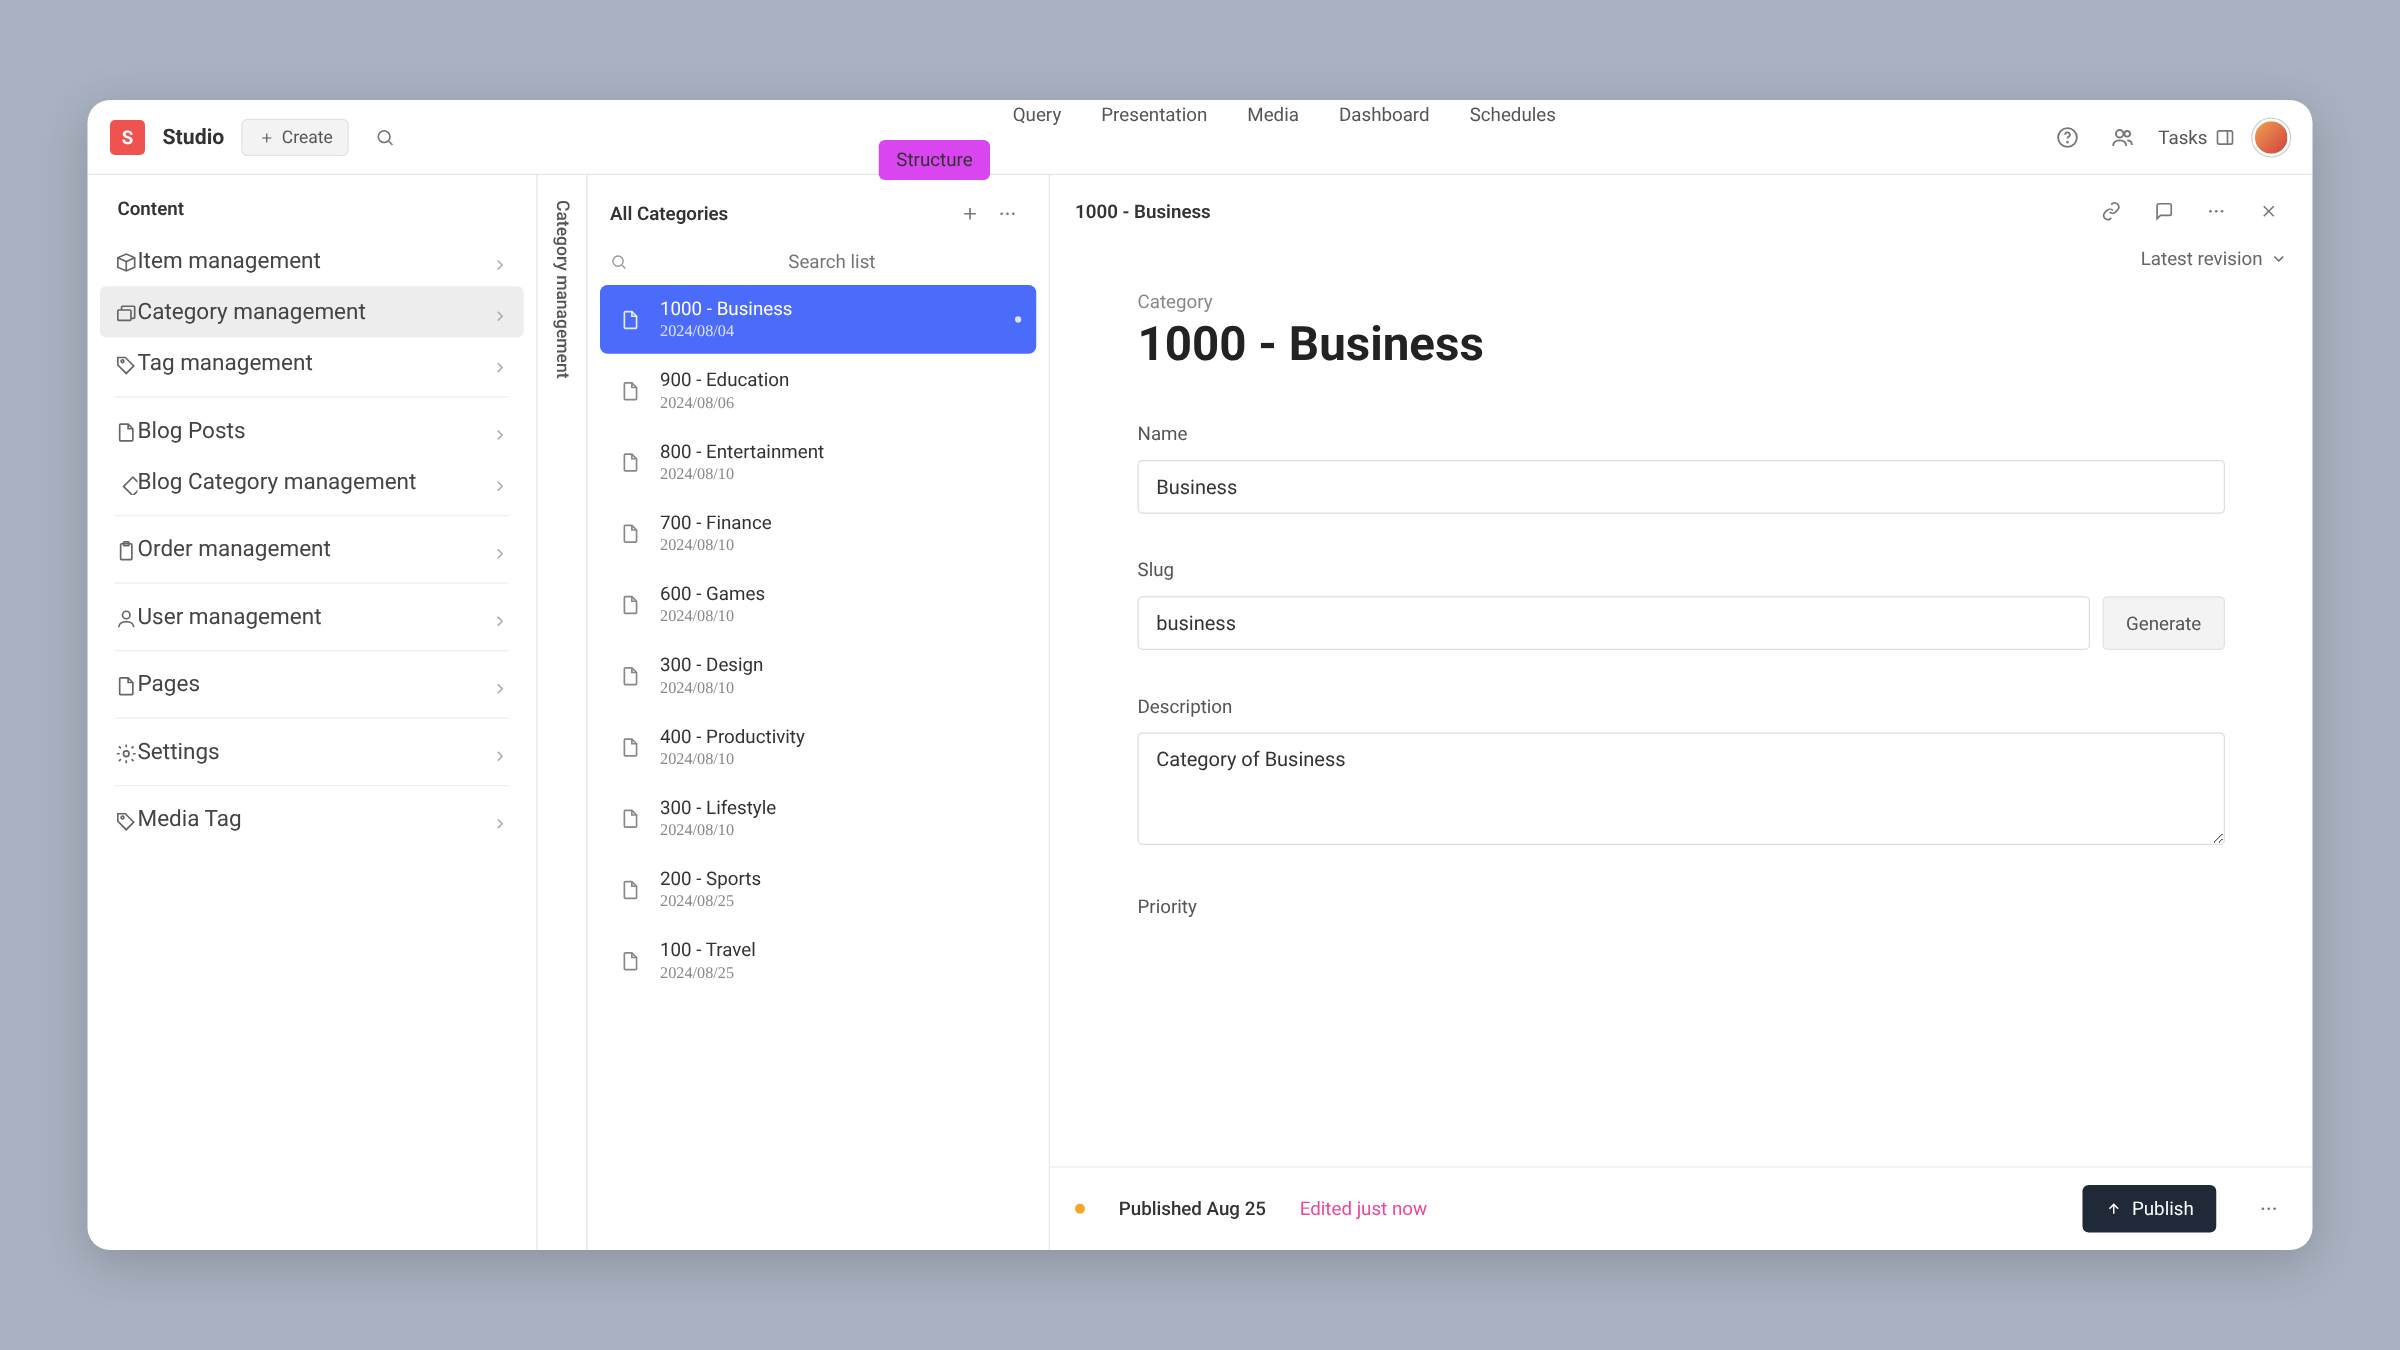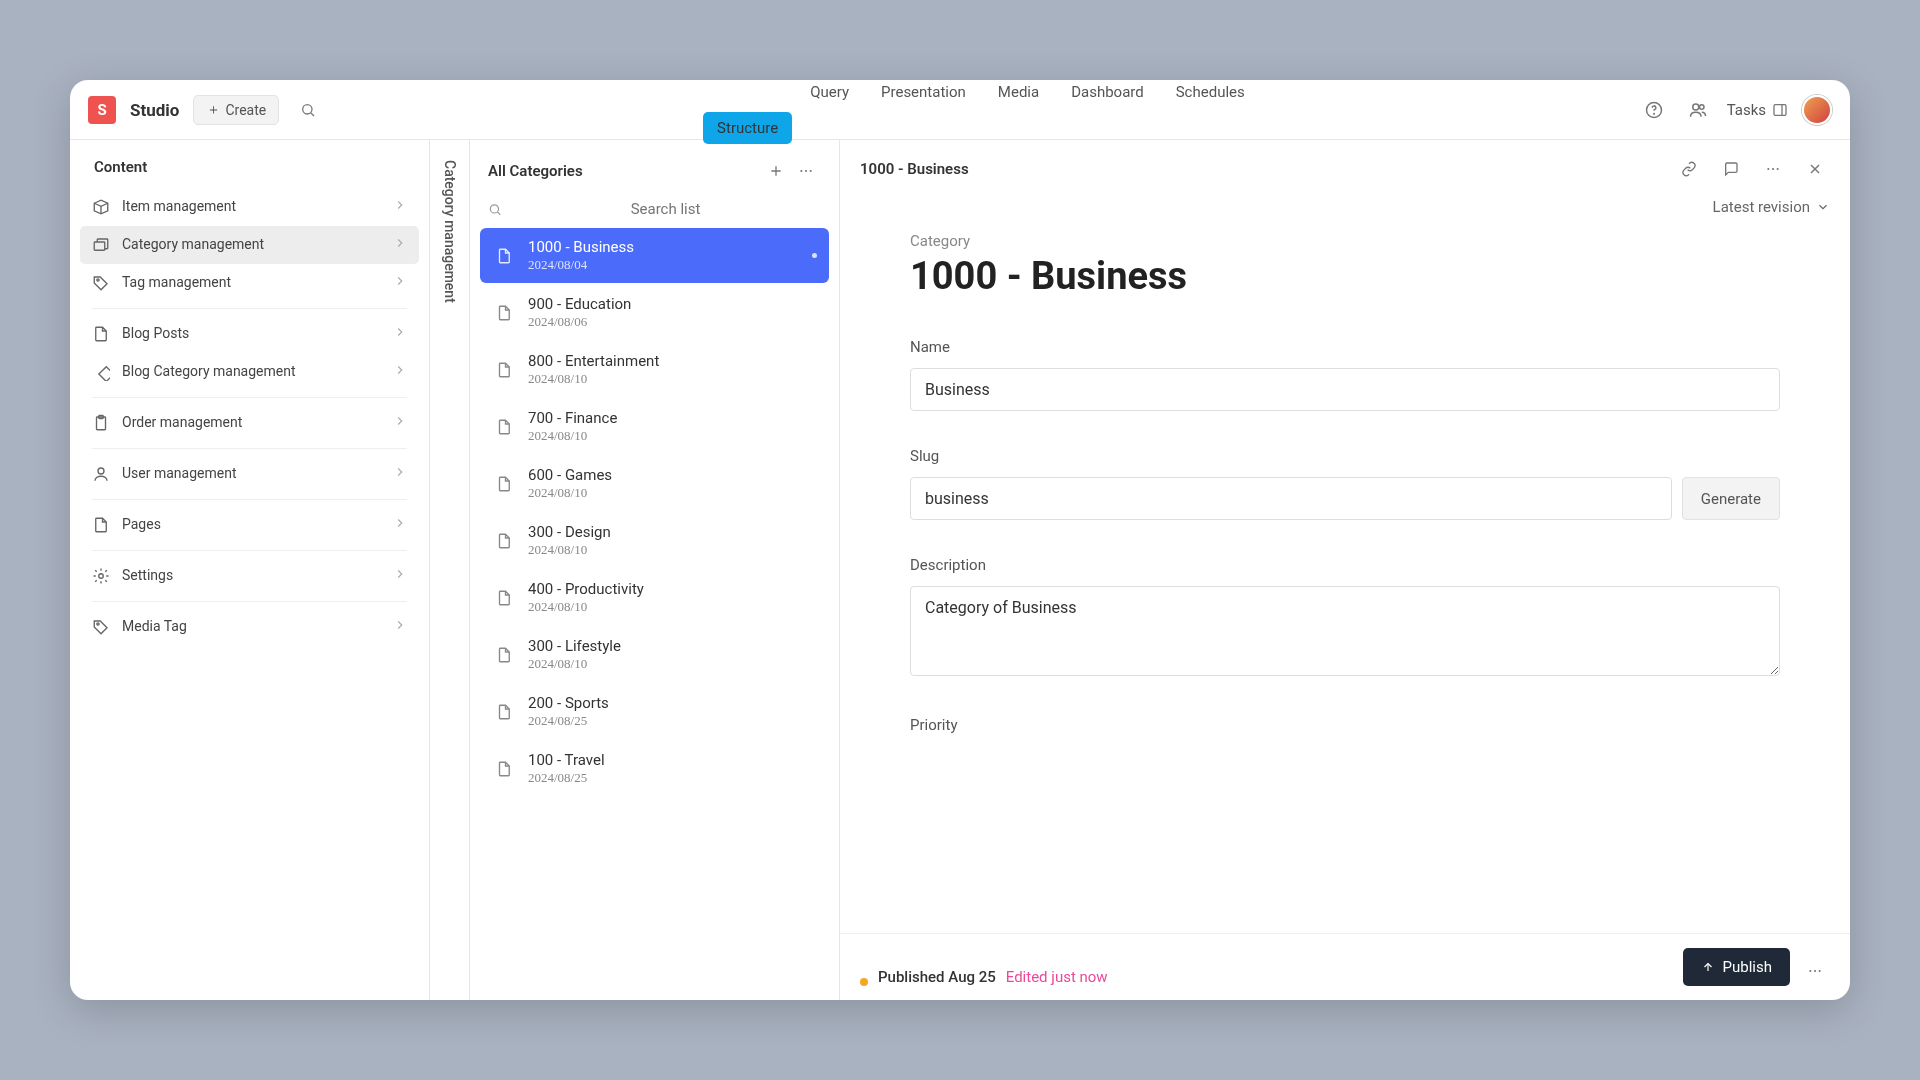--- a/index.html
+++ b/index.html
@@ -8,33 +8,33 @@
 .app-window { width: 1780px; height: 920px; background: #fff; border-radius: 18px; box-shadow: 0 10px 40px rgba(0,0,0,0.18); display: flex; flex-direction: column; overflow: hidden; }
 
 
 .topbar { height: 60px; border-bottom: 1px solid #e6e6e6; display: flex; align-items: center; padding: 0 18px; gap: 14px; }
 .logo { width: 28px; height: 28px; background: #ef5350; border-radius: 4px; color: #fff; display: flex; align-items: center; justify-content: center; font-weight: 700; font-size: 15px; }
 .brand { font-size: 17px; color: #333; font-weight: 700; }
 .create-btn { background: #f3f3f3; border: 1px solid #e2e2e2; border-radius: 5px; padding: 5px 12px; font-size: 14px; color: #555; display: flex; align-items: center; gap: 5px; cursor: pointer; }
 .icon-btn { width: 30px; height: 30px; display: flex; align-items: center; justify-content: center; color: #777; cursor: pointer; border-radius: 4px; }
 .top-center { flex: 1; display: flex; justify-content: center; gap: 4px; }
 .top-nav-item { padding: 7px 14px; border-radius: 5px; font-size: 15px; color: #555; cursor: pointer; }
-.top-nav-item.active { background: #0ea5e9; color: #333; margin-top: 36px; }
+.top-nav-item.active { background: #d946ef; color: #333; margin-top: 36px; }
 .top-right { display: flex; align-items: center; gap: 14px; }
 .tasks-label { font-size: 15px; color: #555; }
 .avatar { width: 30px; height: 30px; border-radius: 50%; background: linear-gradient(135deg,#f0a050,#d04040); border: 2px solid #fff; box-shadow: 0 0 0 1px #ccc; }
 
 
 .body { flex: 1; display: flex; overflow: hidden; }
 
 
 .sidebar { width: 360px; border-right: 1px solid #e6e6e6; display: flex; flex-direction: column; }
 .sidebar-header { padding: 18px 24px 12px; font-size: 15px; font-weight: 600; color: #333; }
 .sidebar-list { padding: 0 10px; }
-.sidebar-item { display: flex; align-items: flex-start; gap: 12px; padding: 10px 12px; border-radius: 5px; cursor: pointer; color: #444; font-size: 14px; position: relative; }
+.sidebar-item { display: flex; align-items: flex-end; padding: 10px 12px; border-radius: 5px; cursor: pointer; color: #444; font-size: 18px; position: relative; }
 .sidebar-item.active { background: #ededed; }
 .sidebar-item .chev { margin-left: auto; color: #aaa; }
 .sidebar-divider { border-top: 1px solid #eee; margin: 6px 12px; }
 
 
 .vtab { width: 40px; border-right: 1px solid #e6e6e6; display: flex; align-items: flex-start; justify-content: center; padding-top: 20px; }
 .vtab-text { writing-mode: vertical-rl; font-size: 14px; color: #555; font-weight: 500; }
 
 
 .midlist { width: 370px; border-right: 1px solid #e6e6e6; display: flex; flex-direction: column; }
@@ -66,21 +66,21 @@
 .category-title { font-size: 38px; font-weight: 700; color: #222; margin-bottom: 40px; }
 .form-group { margin-bottom: 36px; }
 .form-label { font-size: 15px; color: #555; margin-bottom: 12px; display: block; }
 .form-input { width: 100%; border: 1px solid #ddd; border-radius: 4px; padding: 11px 14px; font-size: 16px; color: #333; outline: none; }
 .slug-row { display: flex; gap: 10px; width: 100%; }
 .slug-row .form-input { flex: 1; }
 .gen-btn { background: #f3f3f3; border: 1px solid #e2e2e2; border-radius: 4px; padding: 10px 18px; font-size: 15px; color: #555; cursor: pointer; }
 .form-textarea { width: 100%; border: 1px solid #ddd; border-radius: 4px; padding: 11px 14px; font-size: 16px; color: #333; outline: none; resize: both; height: 90px; }
 
 
-.editor-footer { border-top: 1px solid #eee; padding: 14px 20px; display: flex; align-items: flex-end; gap: 10px; }
+.editor-footer { border-top: 1px solid #eee; padding: 14px 20px; display: flex; align-items: center; gap: 27px; }
 .status-dot { width: 8px; height: 8px; border-radius: 50%; background: #f5a623; }
 .status-text1 { font-size: 15px; color: #333; font-weight: 500; }
 .status-text2 { font-size: 15px; color: #ec4899; }
 .footer-spacer { flex: 1; }
 .publish-btn { background: #1f2937; color: #fff; border: none; border-radius: 5px; padding: 10px 18px; font-size: 15px; display: flex; align-items: center; gap: 8px; cursor: pointer; }
 
 svg { display: block; }
 </style>
 </head>
 <body>

